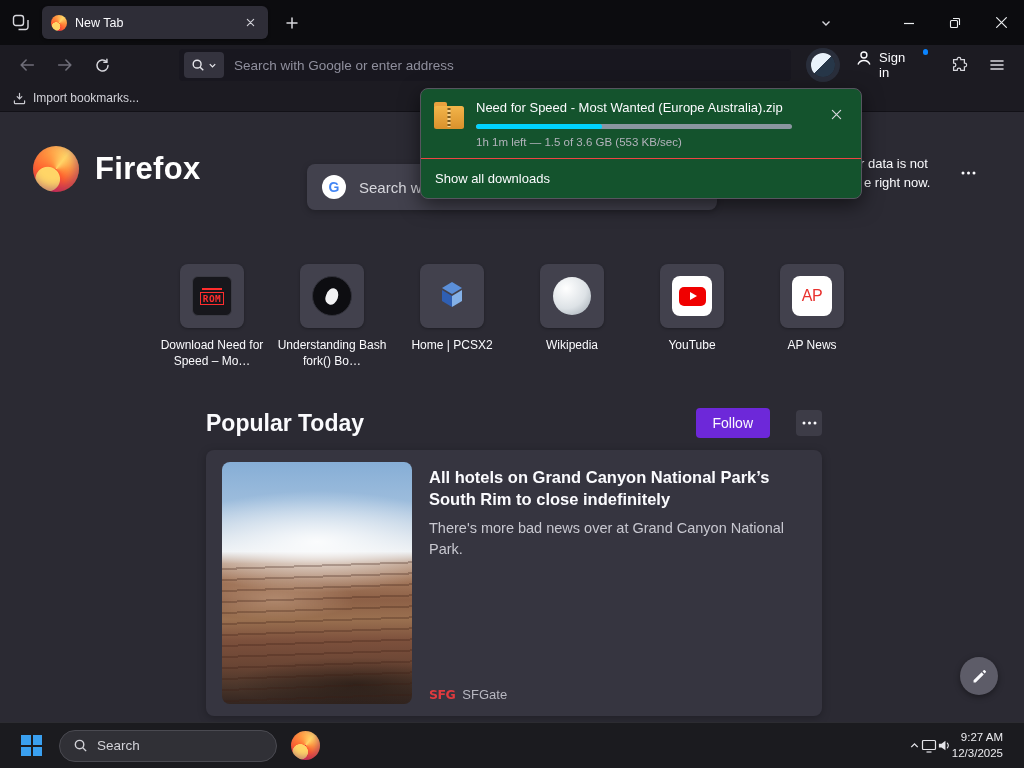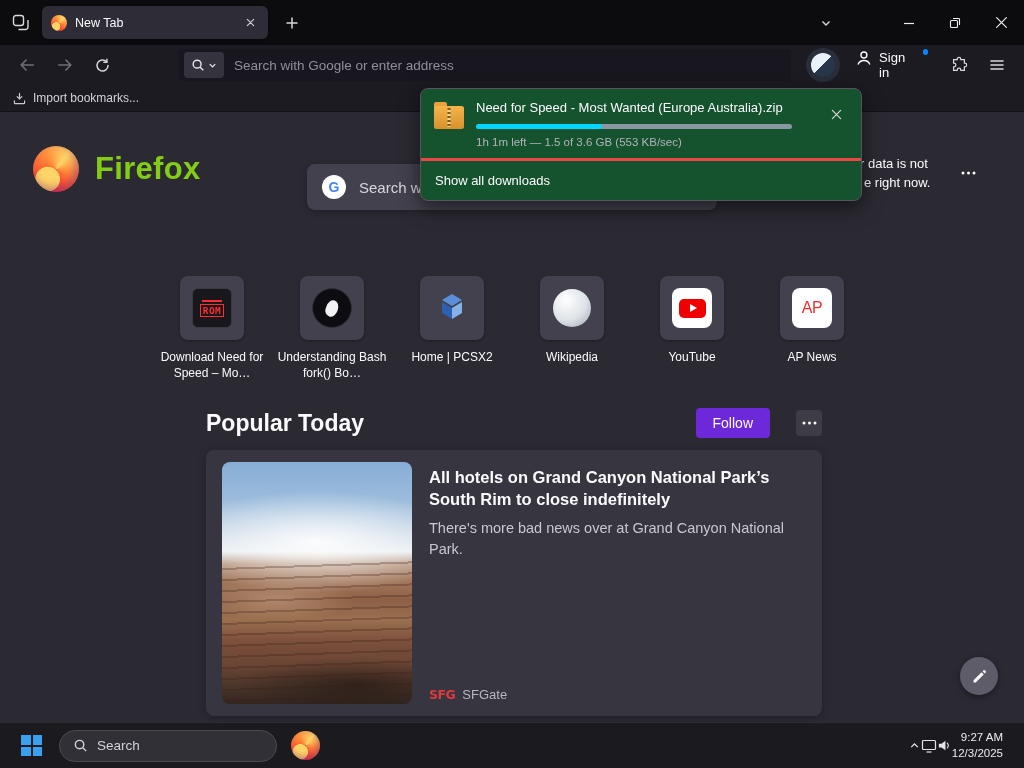--- a/index.html
+++ b/index.html
@@ -44,32 +44,32 @@
 .signin .dot{width:6px;height:6px;border-radius:50%;background:#0a84ff;margin:-1px 0 0 -3px}
 
 
 .bookmarks{position:absolute;top:85px;left:0;width:100%;height:27px;background:#1c1b22;display:flex;align-items:center;gap:7px;padding:0 13px;border-bottom:1px solid #121117}
 .bm-label{font-size:12px;color:#d2d2d9}
 .bm-ic{color:#c9c9d0}
 
 
 .page{position:absolute;top:112px;left:0;width:1024px;height:610px;background:#2b2a33}
 .hero{position:absolute;left:33px;top:34px;display:flex;align-items:center;gap:16px}
-.brand{font-size:31px;font-weight:600;letter-spacing:.3px;color:#84cc16}
+.brand{font-size:31px;font-weight:600;letter-spacing:.3px;color:#ffffff}
 .page-search{position:absolute;left:307px;top:52px;width:410px;height:46px;background:#42414d;border-radius:8px;display:flex;align-items:center;gap:13px;padding:0 15px;box-shadow:0 2px 6px rgba(0,0,0,.25)}
 .gcircle{width:24px;height:24px;border-radius:50%;background:#fff;display:flex;align-items:center;justify-content:center;font-weight:bold;font-size:14px;color:#4285f4}
 .page-search-text{font-size:15px;color:#d7d7dd;white-space:nowrap;overflow:hidden}
 .widget-frag{position:absolute;font-size:13px;color:#fbfbfe;white-space:nowrap}
 .frag1{left:860px;top:44px}
 .frag2{left:864px;top:63px}
 .page-more{position:absolute;left:954px;top:50px;width:28px;height:22px;color:#fbfbfe;display:flex;align-items:center;justify-content:center}
 
 
 .shortcuts{position:absolute;left:0;top:148px;width:100%;display:flex;justify-content:center}
-.shortcut{width:110px;margin:16px 5px;display:flex;flex-direction:column;align-items:center}
+.shortcut{width:110px;margin:4px 5px;display:flex;flex-direction:column;align-items:center}
 .tile{width:64px;height:64px;background:#42414d;border-radius:8px;display:flex;align-items:center;justify-content:center;box-shadow:0 1px 3px rgba(0,0,0,.3)}
 .shortcut-label{margin-top:10px;font-size:12px;line-height:1.32;color:#fbfbfe;text-align:center;max-height:32px;overflow:hidden}
 .rom{width:40px;height:40px;background:#17171c;border:1px solid #3b3b44;border-radius:6px;display:flex;flex-direction:column;align-items:center;justify-content:center;gap:2px}
 .rom-bar{width:20px;height:2px;background:#ff2d2d}
 .rom-text{color:#ff2d2d;border:1.5px solid #ff2d2d;font:bold 9.5px "DejaVu Sans Mono",monospace;padding:0 2px;letter-spacing:.5px}
 .bash{width:40px;height:40px;border-radius:50%;background:#0d0d11;border:1px solid #31313a;display:flex;align-items:center;justify-content:center}
 .bash-blob{width:12px;height:17px;background:#f2f2f4;border-radius:50% 50% 50% 6px;transform:rotate(18deg)}
 .wiki{width:38px;height:38px;border-radius:50%;background:radial-gradient(circle at 35% 30%,#ffffff,#dde2e6 55%,#9aa4ad 100%)}
 .white-sq{width:40px;height:40px;background:#fff;border-radius:8px;display:flex;align-items:center;justify-content:center}
 .yt-badge{width:27px;height:19px;background:#f00000;border-radius:5px;display:flex;align-items:center;justify-content:center}
@@ -104,21 +104,21 @@
 .folder{position:relative;width:30px;height:23px;margin-top:6px;flex:none}
 .folder::before{content:"";position:absolute;left:0;top:-4px;width:13px;height:6px;background:#e9a13e;border-radius:2px 2px 0 0}
 .folder-body{position:absolute;inset:0;background:linear-gradient(#f3b54a,#d9912c);border-radius:2.5px}
 .zip{position:absolute;left:50%;top:2px;bottom:2px;width:3px;transform:translateX(-50%);background:repeating-linear-gradient(180deg,#7a5a20 0 2px,#f7d08a 2px 4px)}
 .dl-main{flex:1;min-width:0;padding-right:6px}
 .dl-name{font-size:13px;color:#fbfbfe;white-space:nowrap;overflow:hidden;text-overflow:ellipsis}
 .dl-track{margin-top:9px;margin-right:14px;height:5px;border-radius:3px;background:#8a96a0;overflow:hidden}
 .dl-fill{height:100%;background:#00d4ff;border-radius:3px}
 .dl-status{margin-top:7px;font-size:11.5px;color:#b3b3bc}
 .dl-close{width:24px;height:24px;color:#d7d7dd;flex:none;margin-top:2px}
-.dl-footer{border-top:3px solid #ef4444;padding:12px 14px;font-size:13px;color:#fbfbfe}
+.dl-footer{border-top:1px solid #ef4444;padding:12px 14px;font-size:13px;color:#fbfbfe}
 
 
 .taskbar{position:absolute;left:0;bottom:0;width:100%;height:46px;background:#1b1b1f;border-top:1px solid #2c2c31;display:flex;align-items:center}
 .winlogo{width:21px;height:21px;display:grid;grid-template-columns:1fr 1fr;grid-template-rows:1fr 1fr;gap:2px;margin-left:21px}
 .winlogo span{background:#3aa0f0}
 .tb-search{margin-left:17px;width:218px;height:32px;background:#303036;border:1px solid #4a4a51;border-radius:16px;display:flex;align-items:center;gap:9px;padding:0 13px;color:#d2d2d8}
 .tb-search-text{font-size:13.5px;color:#d2d2d8}
 .tb-ff{margin-left:14px}
 .tray{margin-left:auto;display:flex;align-items:center;gap:0;padding-right:21px;color:#e4e4e9}
 .clock{text-align:right;font-size:11.5px;line-height:1.35;color:#ececf0}

